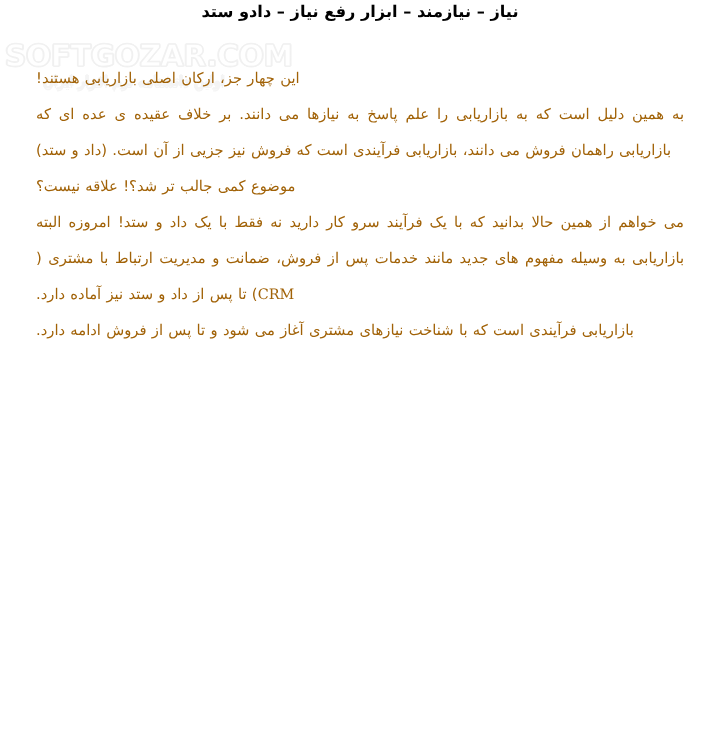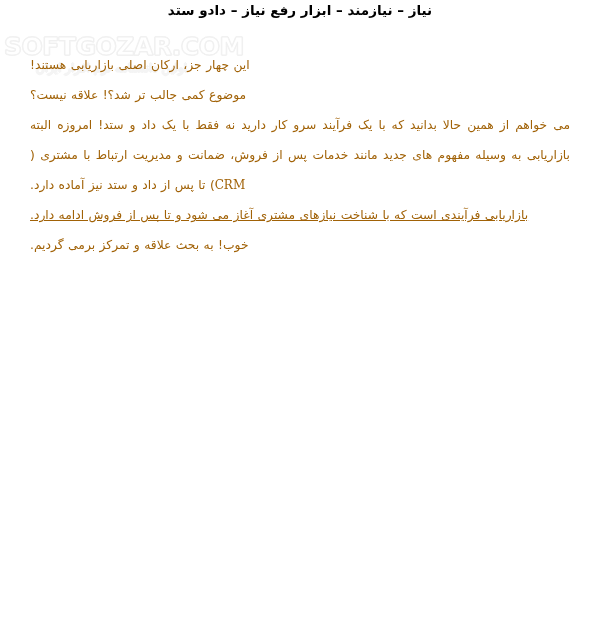--- a/index.html
+++ b/index.html
@@ -103,21 +103,20 @@
     text-align-last: left;
     color: #a16207;
     word-spacing: 0.5px;
   }
   
   .paragraph.short {
     text-align: left;
   }
   .paragraph.centerish {
     text-align: center;
-    text-decoration: underline;
   }
 
   .latin {
     direction: ltr;
     unicode-bidi: embed;
     font-family: "DejaVu Serif", "Liberation Serif", serif;
     font-size: 12px;
   }
 </style>
 </head>
@@ -132,25 +131,25 @@
 
   <div class="doc">
 
     <h1 class="doc-title">نیاز – نیازمند – ابزار رفع نیاز – دادو ستد</h1>
 
     <div class="body-copy">
 
       <p class="paragraph short">این چهار جز، ارکان اصلی بازاریابی هستند!</p>
 
 
+      <p class="paragraph">به همین دلیل است که به بازاریابی را علم پاسخ به نیازها می دانند. بر خلاف عقیده ی عده ای که بازاریابی راهمان فروش می دانند، بازاریابی فرآیندی است که فروش نیز جزیی از آن است. (داد و ستد)</p>
 
       <p class="paragraph short">موضوع کمی جالب تر شد؟! علاقه نیست؟</p>
 
       <p class="paragraph"><span>می خواهم از همین حالا بدانید که با یک فرآیند سرو کار دارید نه فقط با یک داد و ستد! امروزه البته بازاریابی به وسیله مفهوم های جدید مانند خدمات پس از فروش، ضمانت و مدیریت ارتباط با مشتری ( </span><span class="latin">CRM</span><span>) تا پس از داد و ستد نیز آماده دارد.</span></p>
 
       <p class="paragraph centerish">بازاریابی فرآیندی است که با شناخت نیازهای مشتری آغاز می شود و تا پس از فروش ادامه دارد.</p>
 
 
-      <p class="paragraph short">خوب! به بحث علاقه و تمرکز برمی گردیم.</p>
 
     </div>
   </div>
 </div>
 
 </body></html>

